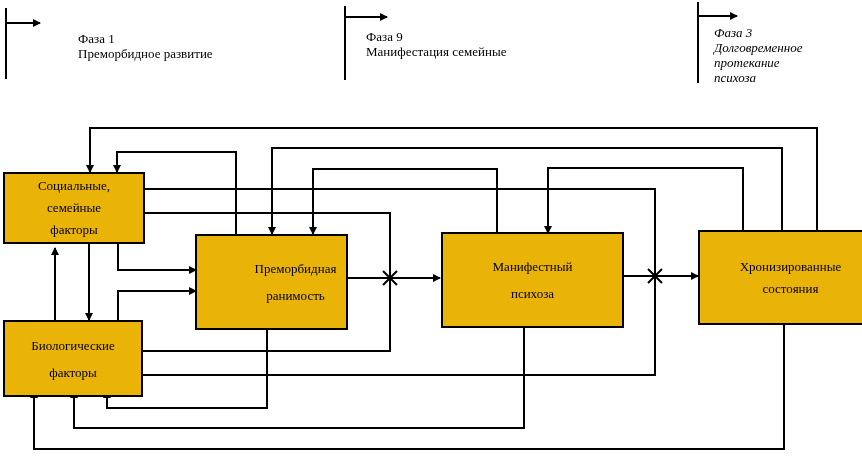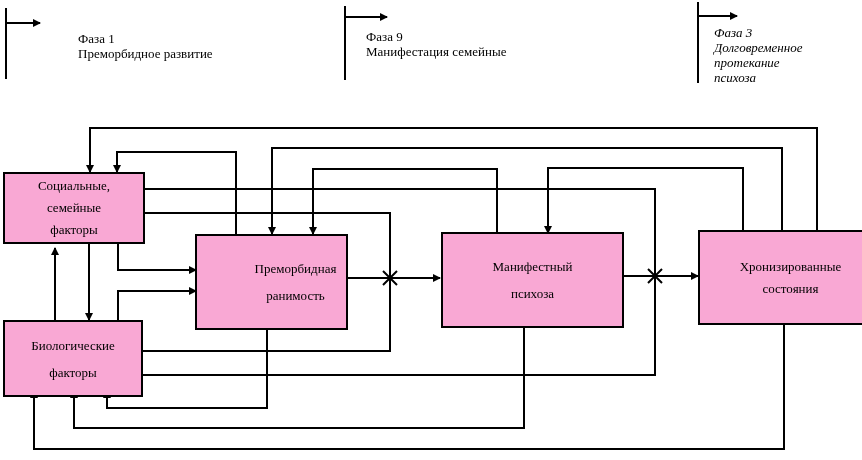--- a/index.html
+++ b/index.html
@@ -1,21 +1,21 @@
 <!DOCTYPE html>
 <html><head>
   <meta charset="utf-8">
   <style>
     html, body { margin: 0; padding: 0; background: #ffffff; }
     body { width: 862px; height: 460px; position: relative; overflow: hidden;
            font-family: "Liberation Serif", "DejaVu Serif", serif; color: #000; }
     svg.diagram { position: absolute; left: 0; top: 0; }
     .phase { position: absolute; font-size: 13px; line-height: 15px; }
     .phase-bar { position: absolute; width: 2px; background: #000; }
-    .box { position: absolute; border: 2px solid #000; background: #f9a8d4; box-sizing: border-box;
+    .box { position: absolute; border: 2px solid #000; background: #eab308; box-sizing: border-box;
            display: flex; flex-direction: column; align-items: center; justify-content: center;
            text-align: center; font-size: 13px; }
     .box span { display: block; }
     .box-social span, .box-chronic span { line-height: 22px; }
     .box-bio span, .box-premorbid span, .box-manifest span { line-height: 27px; }
   </style>
 </head>
 <body>
 
 <svg class="diagram" width="862" height="460" viewBox="0 0 862 460">

